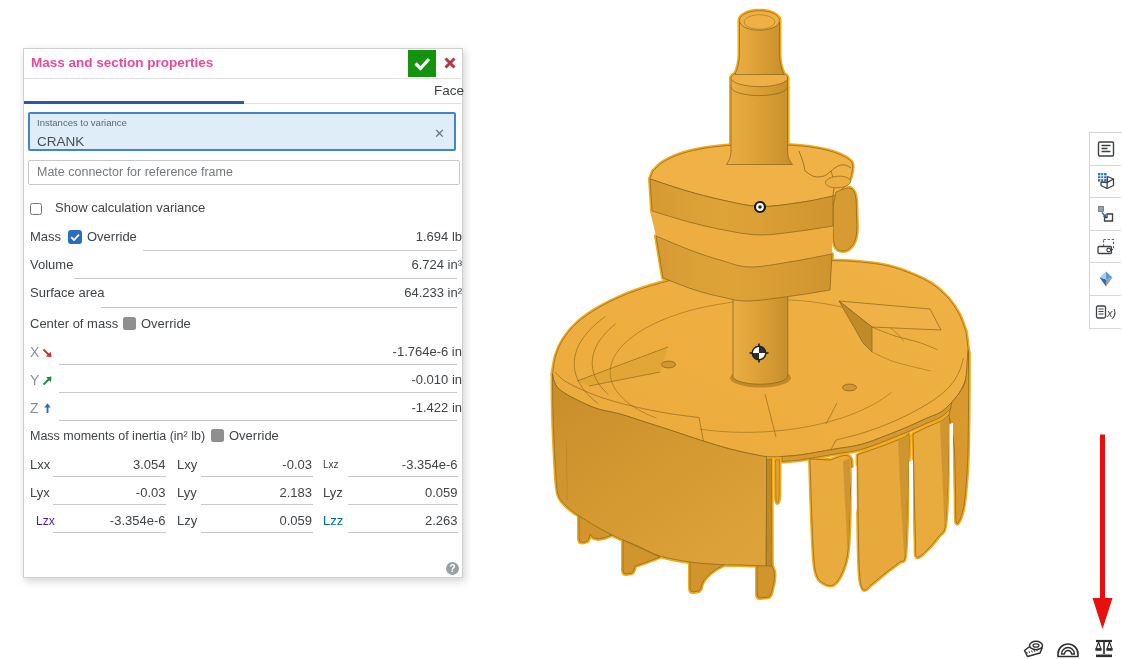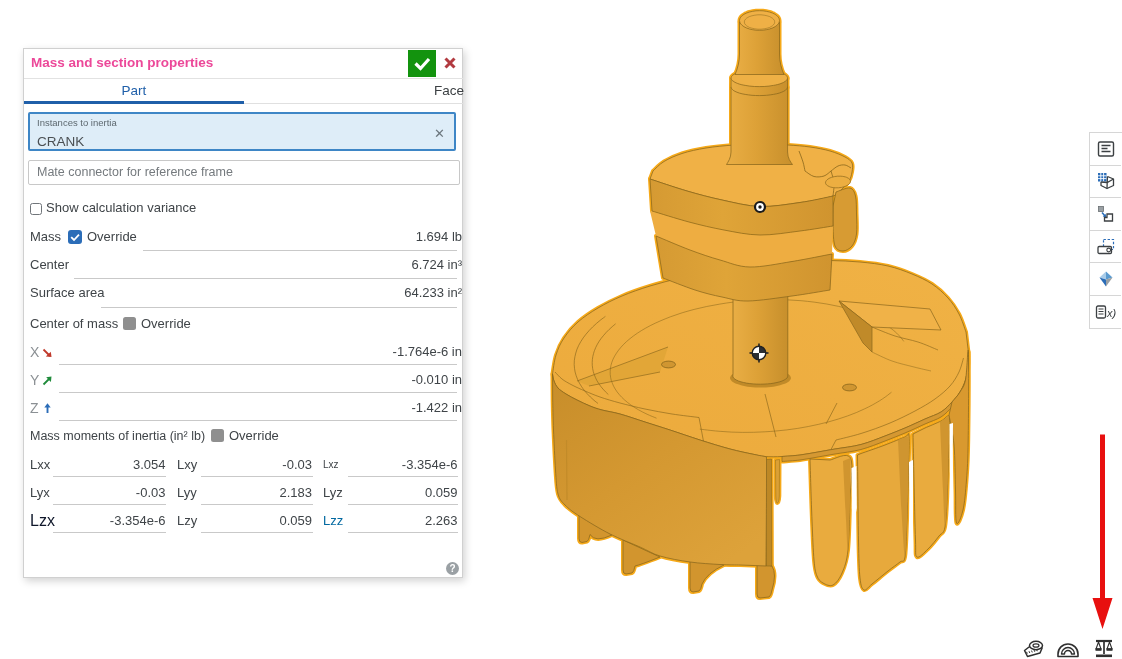--- a/index.html
+++ b/index.html
@@ -123,38 +123,37 @@
 </svg>
 <div style="position:absolute;left:23px;top:48px;width:440px;height:530px;background:#fff;border:1px solid #d0d0d0;box-shadow:2px 3px 8px rgba(0,0,0,0.18);font-family:'Liberation Sans',sans-serif">
 <div style="position:absolute;left:7px;top:6px;font-size:13.5px;font-weight:bold;color:#ec4899">Mass and section properties</div>
 <div style="position:absolute;left:384px;top:1px;width:28px;height:27px;background:#13930e"><svg width="28" height="27" viewBox="0 0 28 27">
         <path d="M7.5 13.5 L12.5 18.5 L21 9" stroke="#fff" stroke-width="3.2" fill="none"></path>
       </svg></div>
 <div style="position:absolute;left:419px;top:7px;width:14px;height:14px"><svg width="14" height="14" viewBox="0 0 14 14">
         <path d="M2.5 2.5 L11.5 11.5 M11.5 2.5 L2.5 11.5" stroke="#b23a40" stroke-width="3"></path>
       </svg></div>
 <div style="position:absolute;left:0;top:29px;width:440px;height:1px;background:#e2e2e2"></div>
-<div style="position:absolute;left:0;top:29px;width:220px;height:26px;text-align:center;line-height:26px;font-size:13.5px;color:#1f5fa9">Part</div>
 <div style="position:absolute;left:220px;top:29px;width:220px;height:26px;text-align:right;line-height:26px;font-size:13.5px;color:#3c4043">Face</div>
 <div style="position:absolute;left:0;top:54px;width:440px;height:1px;background:#e0e0e0"></div>
 <div style="position:absolute;left:0;top:52px;width:220px;height:3px;background:#1f5fa9"></div>
 <div style="position:absolute;left:4px;top:63px;width:428px;height:39px;background:#deedf8;border:2px solid #3e86c6;border-radius:2px">
-<div style="position:absolute;left:7px;top:3px;font-size:9.5px;color:#5d686f">Instances to inertia</div>
+<div style="position:absolute;left:7px;top:3px;font-size:9.5px;color:#5d686f">Instances to variance</div>
 <div style="position:absolute;left:7px;top:20px;font-size:13.5px;color:#4a4f53">CRANK</div>
 <div style="position:absolute;right:9px;top:12px;font-size:13px;color:#6b767d">✕</div>
 </div>
 <div style="position:absolute;left:4px;top:111px;width:432px;height:25px;border:1px solid #c8c8c8;border-radius:2px;line-height:23px;font-size:12.5px;color:#757a7e;padding-left:8px">Mate connector for reference frame</div>
-<div style="position:absolute;left:6px;top:150px;height:18px;line-height:18px;font-size:13px;color:#3f4448;white-space:nowrap"><span style="display:inline-block;width:12px;height:12px;border:1.3px solid #70757a;border-radius:2.5px;vertical-align:-2.5px;background:#fff"></span><span style="margin-left:4px">Show calculation variance</span></div>
+<div style="position:absolute;left:6px;top:150px;height:18px;line-height:18px;font-size:13px;color:#3f4448;white-space:nowrap"><span style="display:inline-block;width:12px;height:12px;border:1.3px solid #70757a;border-radius:2.5px;vertical-align:-2.5px;background:#fff"></span><span style="margin-left:13px">Show calculation variance</span></div>
 <div style="position:absolute;left:6px;top:179px;height:18px;line-height:18px;font-size:13px;color:#3f4448;white-space:nowrap">Mass</div>
     <div style="position:absolute;right:0px;top:179px;height:18px;line-height:18px;font-size:13px;color:#3f4448">1.694 lb</div>
 <div style="position:absolute;left:44px;top:179px;height:18px;line-height:18px;font-size:13px;color:#3f4448"><span style="display:inline-block;width:14px;height:14px;background:#2b6db8;border-radius:3px;vertical-align:-3px;position:relative"><svg width="14" height="14" viewBox="0 0 14 14" style="position:absolute;left:0;top:0">
           <path d="M3.2 7.2 L6 10 L11 4.6" stroke="#fff" stroke-width="1.8" fill="none"></path>
         </svg></span><span style="margin-left:5px">Override</span></div>
 <div style="position:absolute;left:119px;top:200.5px;width:314px;height:1px;background:#c9c9c9"></div>
-<div style="position:absolute;left:6px;top:207px;height:18px;line-height:18px;font-size:13px;color:#3f4448;white-space:nowrap">Center</div>
+<div style="position:absolute;left:6px;top:207px;height:18px;line-height:18px;font-size:13px;color:#3f4448;white-space:nowrap">Volume</div>
     <div style="position:absolute;right:0px;top:207px;height:18px;line-height:18px;font-size:13px;color:#3f4448">6.724 in³</div>
 <div style="position:absolute;left:50px;top:229px;width:383px;height:1px;background:#c9c9c9"></div>
 <div style="position:absolute;left:6px;top:235px;height:18px;line-height:18px;font-size:13px;color:#3f4448;white-space:nowrap">Surface area</div>
     <div style="position:absolute;right:0px;top:235px;height:18px;line-height:18px;font-size:13px;color:#3f4448">64.233 in²</div>
 <div style="position:absolute;left:77px;top:257.5px;width:356px;height:1px;background:#c9c9c9"></div>
 <div style="position:absolute;left:6px;top:266px;height:18px;line-height:18px;font-size:13px;color:#3f4448;white-space:nowrap">Center of mass</div>
 <div style="position:absolute;left:99px;top:266px;height:18px;line-height:18px;font-size:13px;color:#3f4448"><span style="display:inline-block;width:13px;height:13px;background:#8f8f8f;border-radius:2.5px;vertical-align:-2px"></span><span style="margin-left:5px">Override</span></div>
 <div style="position:absolute;left:6px;top:294px;height:18px;line-height:18px;font-size:13px;color:#3f4448;white-space:nowrap"><span style="font-size:14px;color:#8b9094">X</span><span style="margin-left:2px"><svg width="13" height="13" viewBox="0 0 13 13" style="vertical-align:-2px">
           <path d="M2.5 3.5 L9 10" stroke="#c0392b" stroke-width="1.8"></path>
           <path d="M10.5 11 L9.8 5.8 L4.8 10.6 Z" fill="#c0392b"></path>
@@ -180,21 +179,21 @@
 <div style="position:absolute;left:153px;top:406.5px;height:18px;line-height:18px;font-size:13px;color:#3f4448">Lxy</div>
 <div style="position:absolute;left:168px;top:406.5px;width:120px;text-align:right;height:18px;line-height:18px;font-size:13px;color:#3f4448">-0.03</div>
 <div style="position:absolute;left:299px;top:406.5px;height:18px;line-height:18px;font-size:10px;color:#3f4448">Lxz</div>
 <div style="position:absolute;left:313.5px;top:406.5px;width:120px;text-align:right;height:18px;line-height:18px;font-size:13px;color:#3f4448">-3.354e-6</div>
 <div style="position:absolute;left:6px;top:434.5px;height:18px;line-height:18px;font-size:13px;color:#3f4448">Lyx</div>
 <div style="position:absolute;left:21.5px;top:434.5px;width:120px;text-align:right;height:18px;line-height:18px;font-size:13px;color:#3f4448">-0.03</div>
 <div style="position:absolute;left:153px;top:434.5px;height:18px;line-height:18px;font-size:13px;color:#3f4448">Lyy</div>
 <div style="position:absolute;left:168px;top:434.5px;width:120px;text-align:right;height:18px;line-height:18px;font-size:13px;color:#3f4448">2.183</div>
 <div style="position:absolute;left:299px;top:434.5px;height:18px;line-height:18px;font-size:13px;color:#3f4448">Lyz</div>
 <div style="position:absolute;left:313.5px;top:434.5px;width:120px;text-align:right;height:18px;line-height:18px;font-size:13px;color:#3f4448">0.059</div>
-<div style="position:absolute;left:6px;top:462.5px;height:18px;line-height:18px;font-size:16px;color:#0f172a">Lzx</div>
+<div style="position:absolute;left:12px;top:462.5px;height:18px;line-height:18px;font-size:12px;color:#4c1d95">Lzx</div>
 <div style="position:absolute;left:21.5px;top:462.5px;width:120px;text-align:right;height:18px;line-height:18px;font-size:13px;color:#3f4448">-3.354e-6</div>
 <div style="position:absolute;left:153px;top:462.5px;height:18px;line-height:18px;font-size:13px;color:#3f4448">Lzy</div>
 <div style="position:absolute;left:168px;top:462.5px;width:120px;text-align:right;height:18px;line-height:18px;font-size:13px;color:#3f4448">0.059</div>
 <div style="position:absolute;left:299px;top:462.5px;height:18px;line-height:18px;font-size:13px;color:#0369a1">Lzz</div>
 <div style="position:absolute;left:313.5px;top:462.5px;width:120px;text-align:right;height:18px;line-height:18px;font-size:13px;color:#3f4448">2.263</div>
 <div style="position:absolute;left:29px;top:427px;width:113px;height:1px;background:#c9c9c9"></div>
 <div style="position:absolute;left:177px;top:427px;width:111.5px;height:1px;background:#c9c9c9"></div>
 <div style="position:absolute;left:324px;top:427px;width:110px;height:1px;background:#c9c9c9"></div>
 <div style="position:absolute;left:29px;top:455px;width:113px;height:1px;background:#c9c9c9"></div>
 <div style="position:absolute;left:177px;top:455px;width:111.5px;height:1px;background:#c9c9c9"></div>

